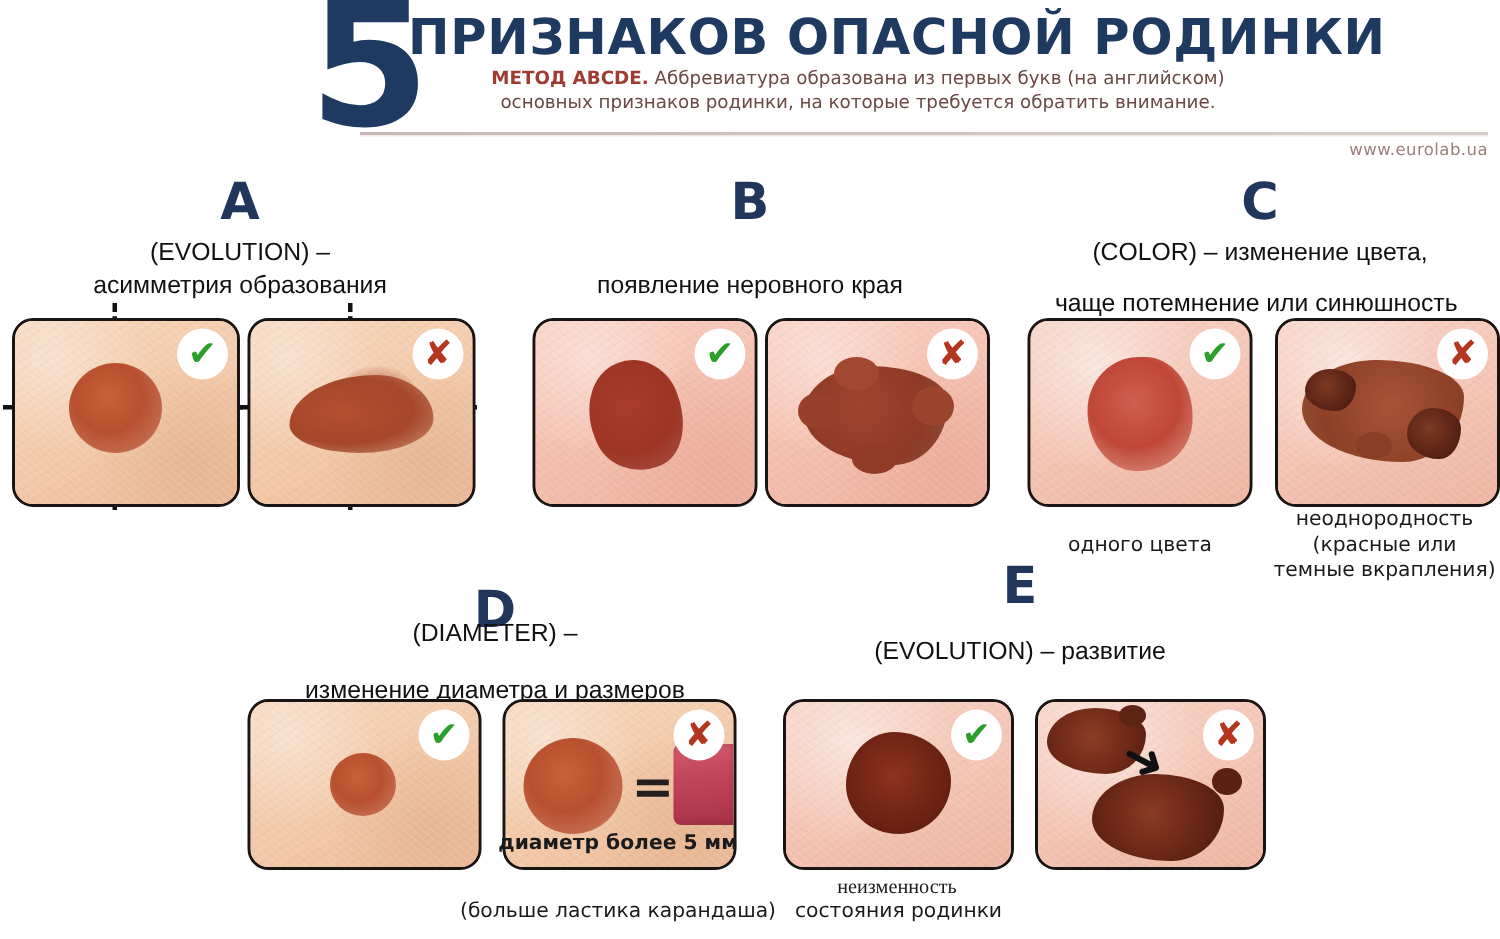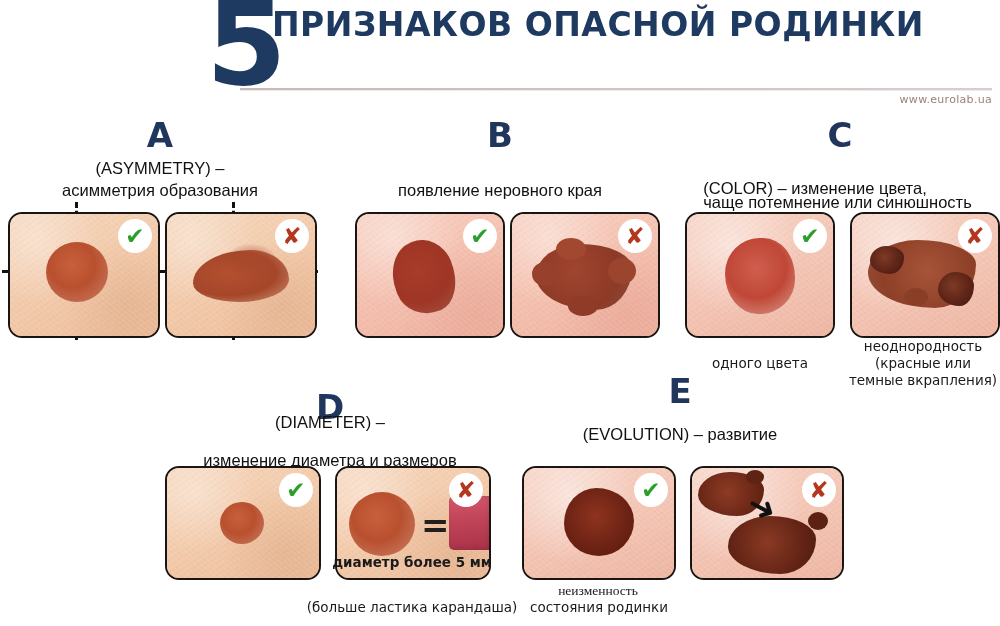--- a/index.html
+++ b/index.html
@@ -170,27 +170,30 @@
   }
 </style>
 </head>
 <body>
 
 <div id="root">
 
   <div class="header">
     <div class="big-five">5</div>
     <div class="head-title">ПРИЗНАКОВ ОПАСНОЙ РОДИНКИ</div>
+    <div class="head-sub">
+      <b>МЕТОД ABCDE.</b><span> Аббревиатура образована из первых букв (на английском) основных признаков родинки, на которые требуется обратить внимание.</span>
+    </div>
     <div class="head-rule"></div>
     <div class="head-rule2"></div>
     <div class="site">www.eurolab.ua</div>
   </div>
 
   <div class="letter" style="left:60px;top:118px;width:200px;">A</div>
-  <div class="cap" style="left:10px;top:158px;width:300px;">(ASYMMETRY) –</div>
+  <div class="cap" style="left:10px;top:158px;width:300px;">(EVOLUTION) –</div>
   <div class="cap" style="left:10px;top:180px;width:300px;">асимметрия образования</div>
 
   <div class="dashline dash-v" style="left:75px;top:202px;height:138px;"></div>
   <div class="dashline dash-h" style="left:2px;top:270px;width:160px;"></div>
   <div class="dashline dash-v" style="left:232px;top:202px;height:138px;"></div>
   <div class="dashline dash-h" style="left:160px;top:270px;width:158px;"></div>
 
   <div class="card" style="left:8px;top:212px;width:148px;height:122px;">
     <div class="skin tan"></div>
     <div class="grain"></div>
@@ -221,21 +224,21 @@
     <div class="grain"></div>
     <div class="mole m-blob" style="left:24px;top:30px;width:96px;height:66px;"></div>
     <div class="lumpy" style="left:20px;top:48px;width:26px;height:24px;background:#97402b;"></div>
     <div class="lumpy" style="left:96px;top:44px;width:28px;height:26px;background:#9c452e;"></div>
     <div class="lumpy" style="left:56px;top:82px;width:30px;height:20px;background:#8f3b27;"></div>
     <div class="lumpy" style="left:44px;top:24px;width:30px;height:22px;background:#a24830;"></div>
     <div class="badge no" style="right:6px;top:5px;">✘</div>
   </div>
 
   <div class="letter" style="left:740px;top:118px;width:200px;">C</div>
-  <div class="cap" style="left:655px;top:158px;width:320px;margin-top:20px;">(COLOR) – изменение цвета,</div>
+  <div class="cap" style="left:680px;top:158px;width:320px;">(COLOR) – изменение цвета,</div>
   <div class="cap" style="left:675px;top:192px;width:325px;">чаще потемнение или синюшность</div>
 
   <div class="card" style="left:685px;top:212px;width:146px;height:122px;">
     <div class="skin pale"></div>
     <div class="grain"></div>
     <div class="mole m-round2" style="left:38px;top:24px;width:70px;height:76px;border-radius:50% 46% 52% 48% / 48% 52% 46% 54%;"></div>
     <div class="badge ok" style="right:6px;top:5px;">✔</div>
   </div>
 
   <div class="card" style="left:850px;top:212px;width:146px;height:122px;">

